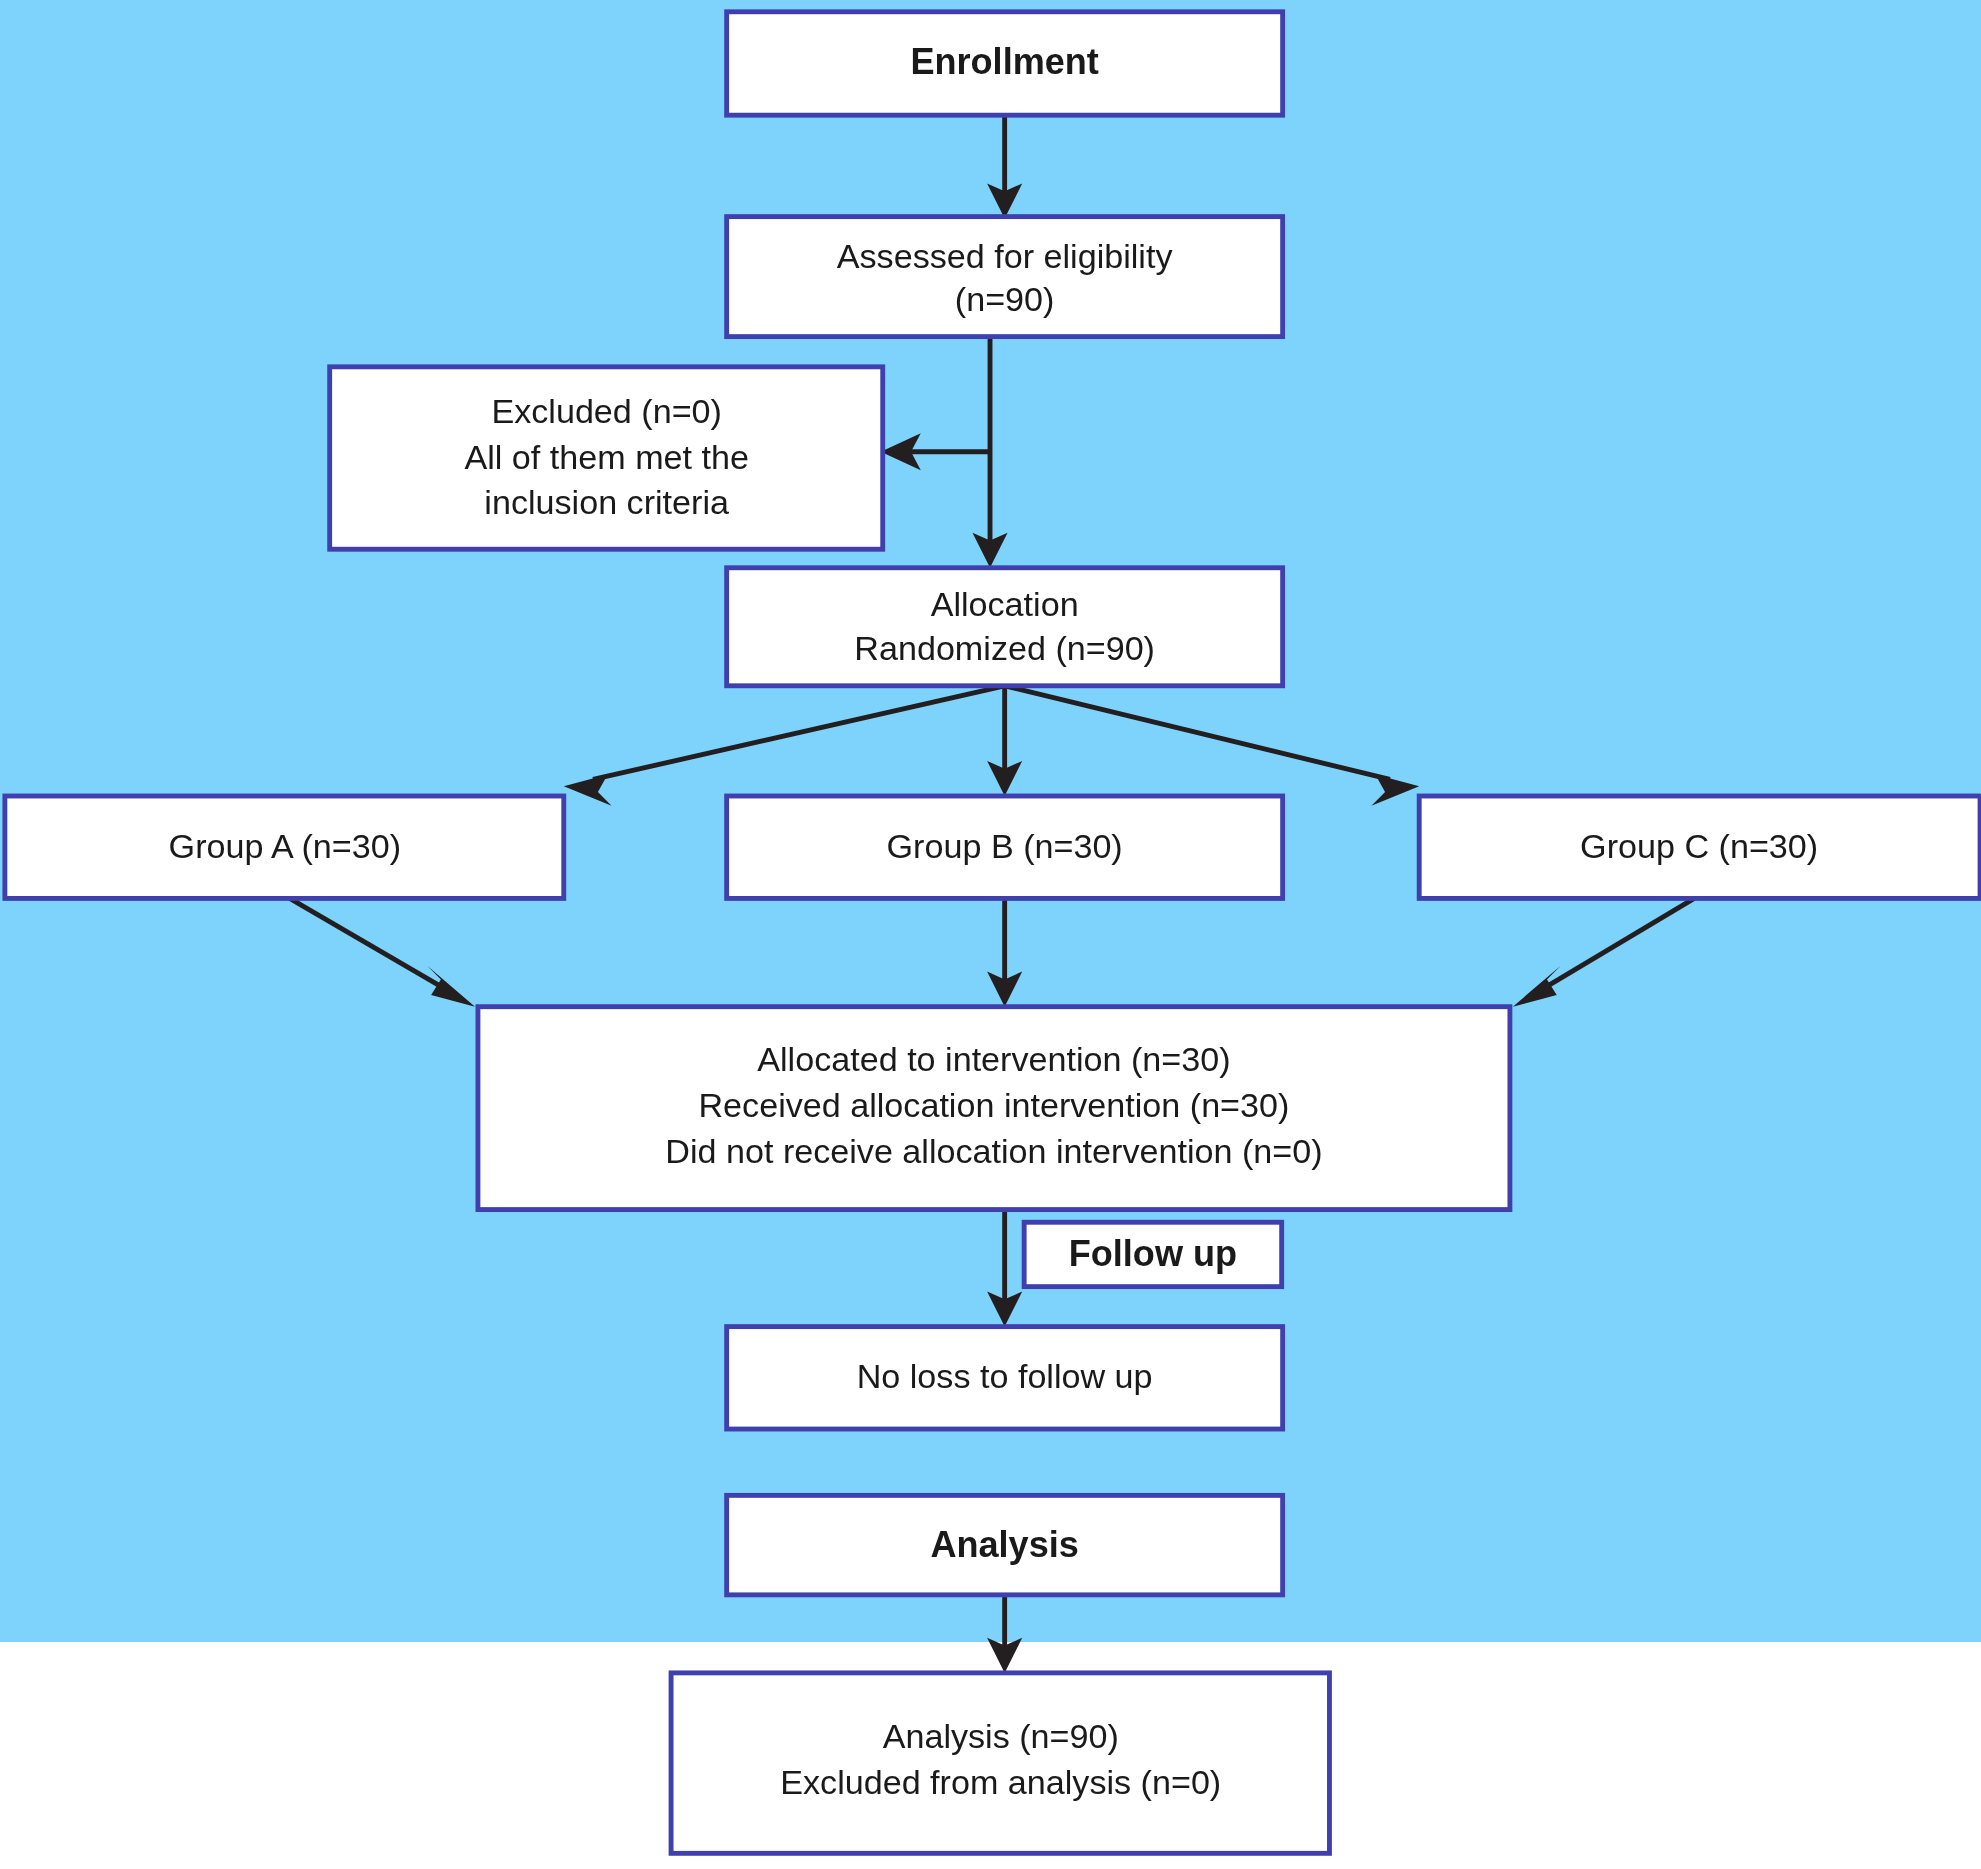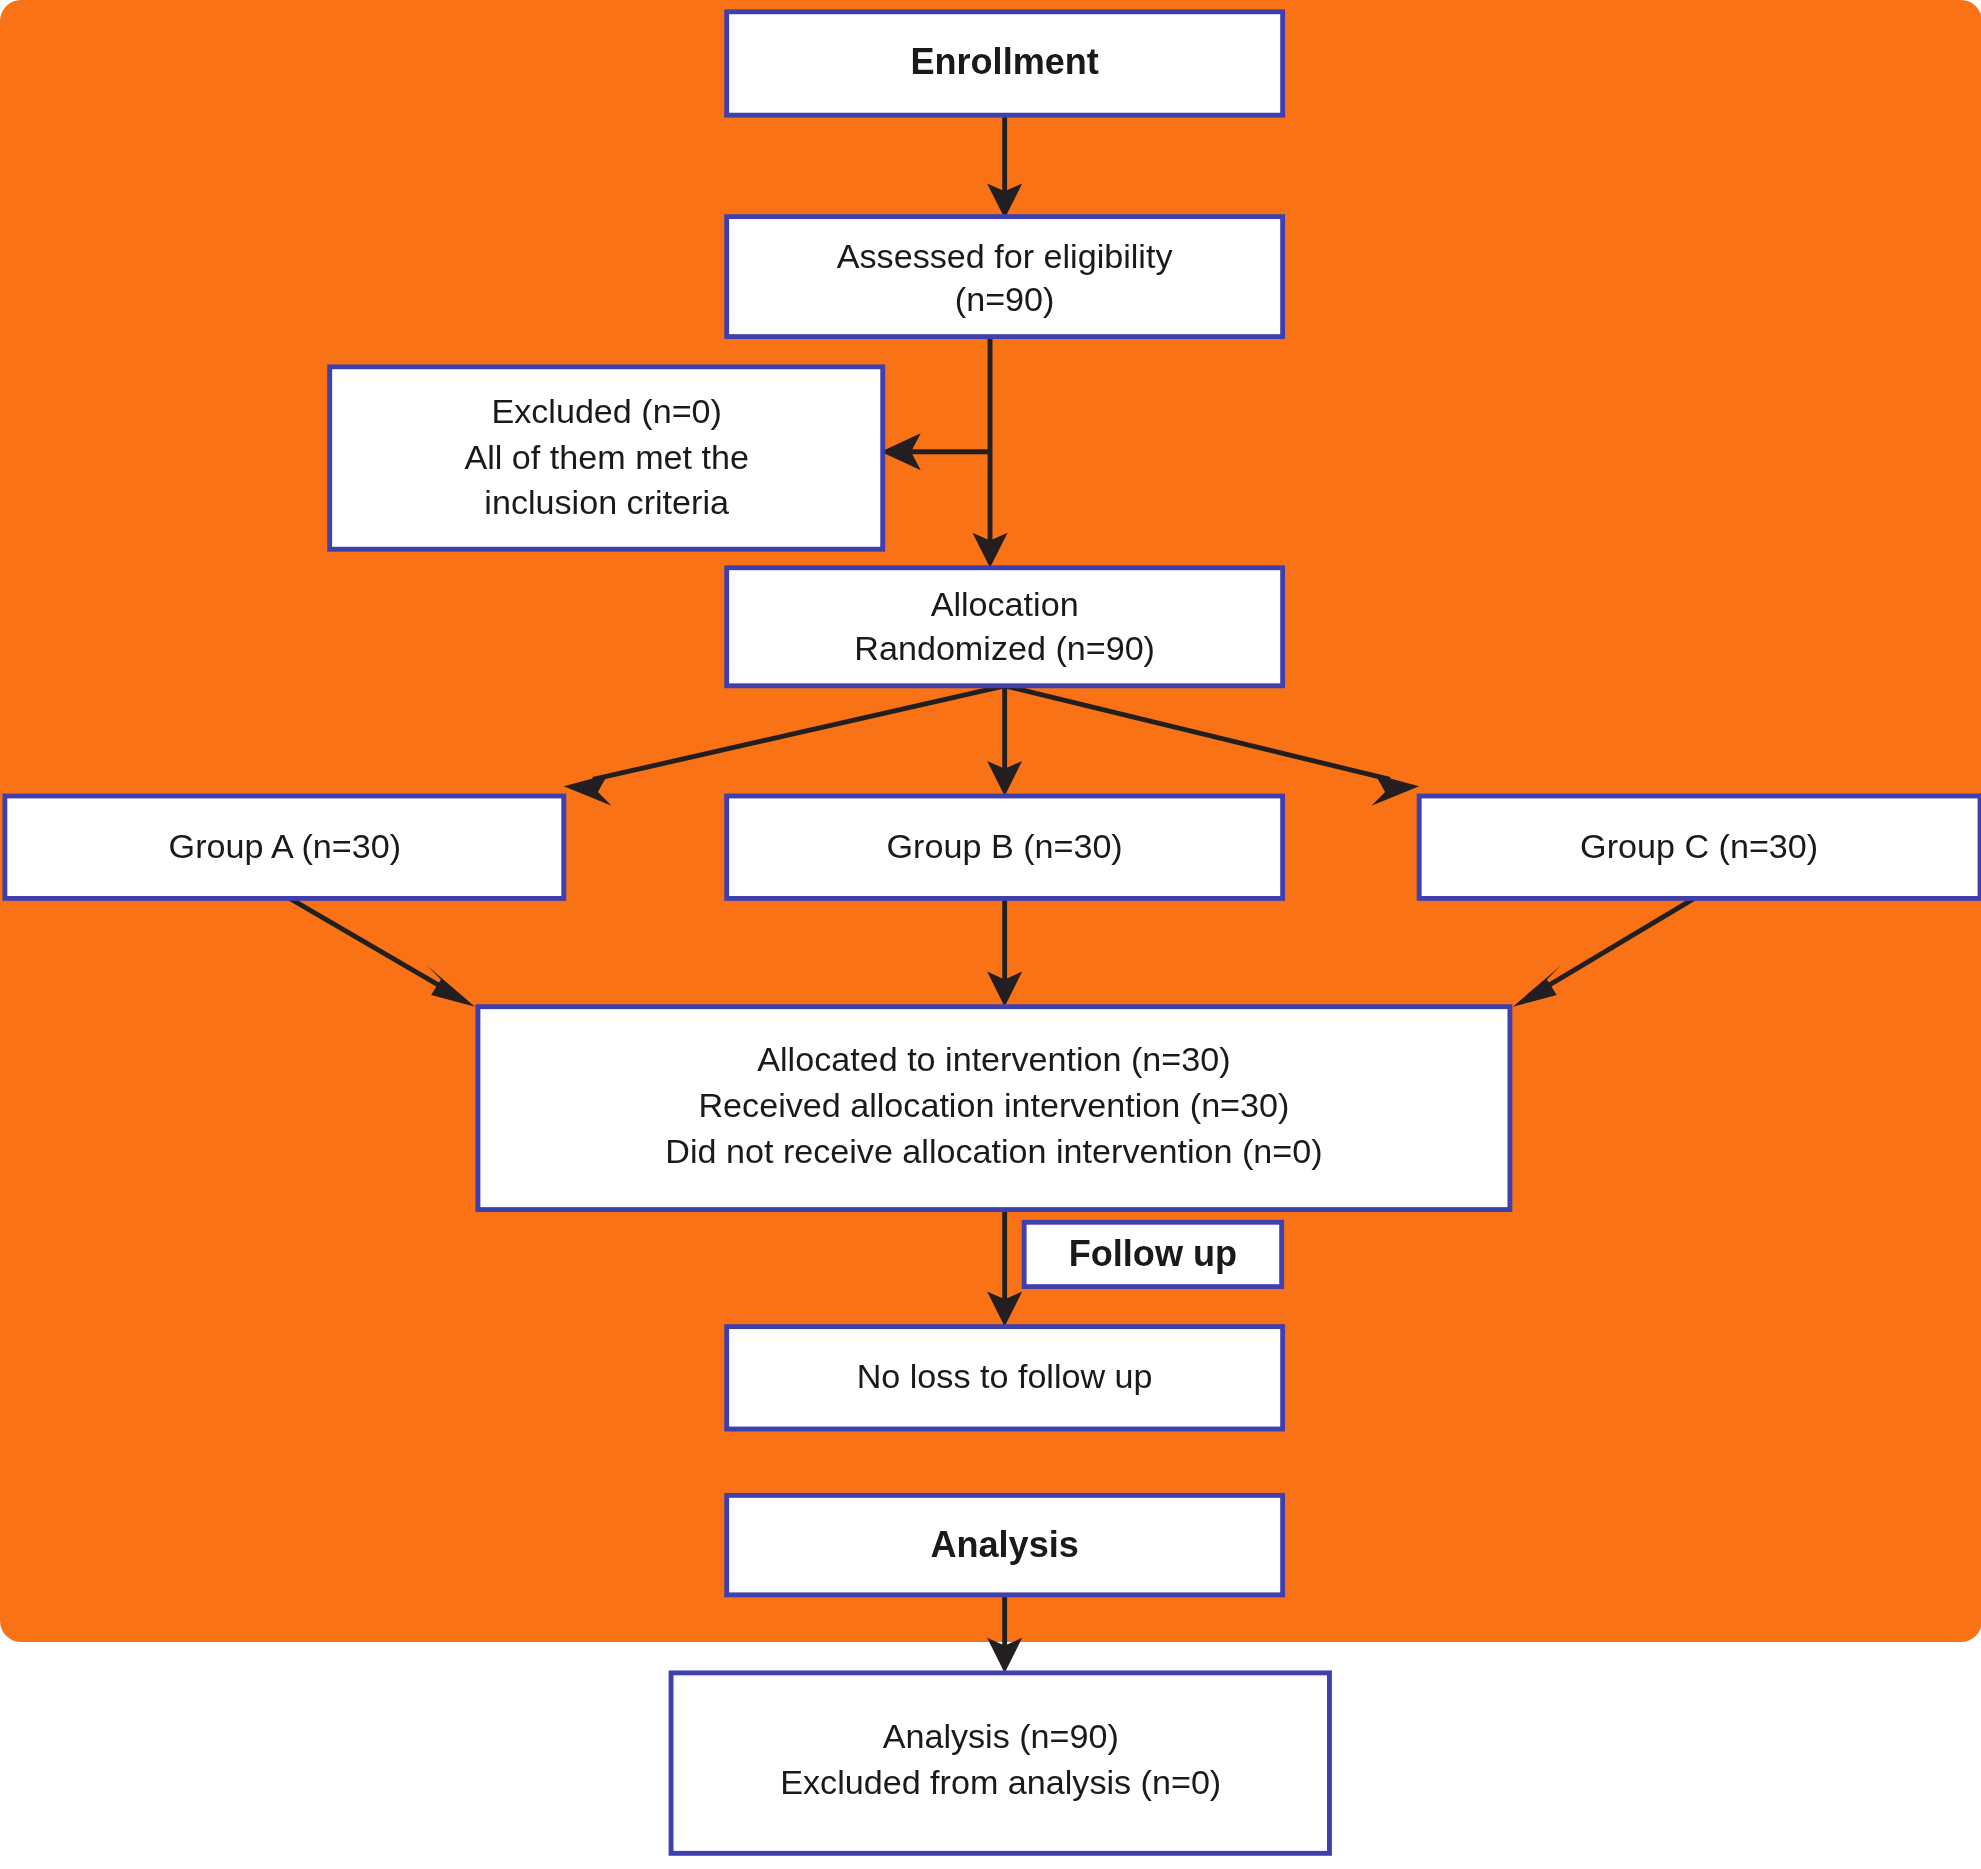--- a/index.html
+++ b/index.html
@@ -11,22 +11,21 @@
   body {
     font-family: "Liberation Sans", sans-serif;
     width: 1982px;
     height: 1870px;
     overflow: hidden;
   }
   #diagram-root {
     position: relative;
     width: 1982px;
     height: 1642px;
-    background: #f97316;
-    border-radius: 21px;
+    background: #7dd3fc;
   }
   svg.flow-canvas {
     position: absolute;
     top: 0;
     left: 0;
     width: 1982px;
     height: 1870px;
     display: block;
   }
   .node-box {

